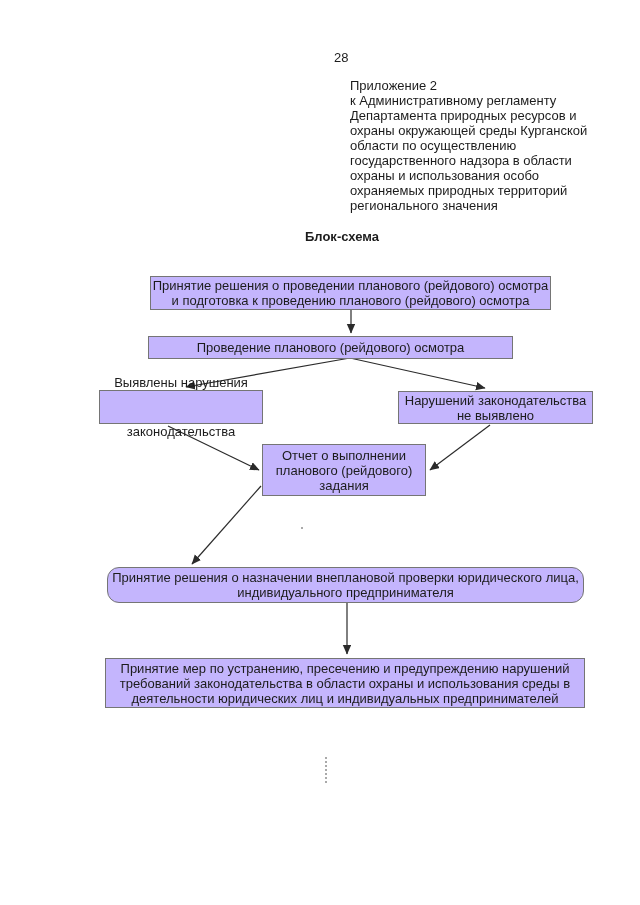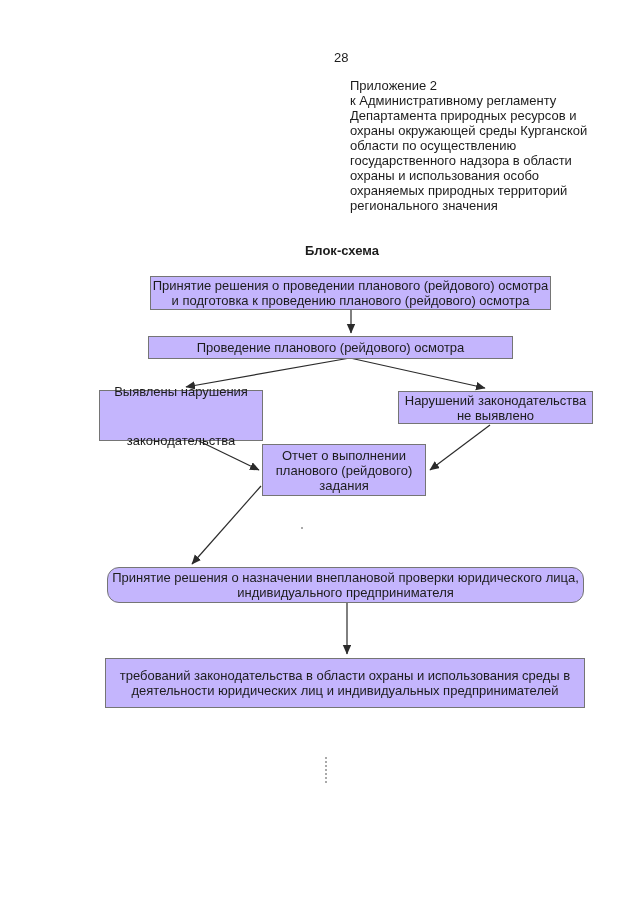--- a/index.html
+++ b/index.html
@@ -31,21 +31,21 @@
     left: 350px;
     top: 78px;
     width: 242px;
     font-size: 13px;
     line-height: 15px;
   }
   .appendix div { white-space: nowrap; }
   .flow-title {
     position: absolute;
     left: 305px;
-    top: 243px;
+    top: 229px;
     font-size: 13px;
     font-weight: bold;
     line-height: 15px;
   }
   .node {
     position: absolute;
     border: 1px solid var(--color-box-border);
     background: #c4b5fd;
     display: flex;
     flex-direction: column;
@@ -125,21 +125,21 @@
 
   <div class="node" style="left:150px; top:276px; width:401px; height:34px;">
     <div class="nline">Принятие решения о проведении планового (рейдового) осмотра</div>
     <div class="nline">и подготовка к проведению планового (рейдового) осмотра</div>
   </div>
 
   <div class="node" style="left:148px; top:336px; width:365px; height:23px;">
     <div class="nline">Проведение планового (рейдового) осмотра</div>
   </div>
 
-  <div class="node" style="left:99px; top:390px; width:164px; height:51px;gap:34px;">
+  <div class="node" style="left:99px; top:390px; width:164px; height:34px;gap:34px;">
     <div class="nline">Выявлены нарушения</div>
     <div class="nline">законодательства</div>
   </div>
 
   <div class="node" style="left:398px; top:391px; width:195px; height:33px;justify-content:flex-end;">
     <div class="nline">Нарушений законодательства</div>
     <div class="nline">не выявлено</div>
   </div>
 
   <div class="node" style="left:262px; top:444px; width:164px; height:52px;">
@@ -147,20 +147,21 @@
     <div class="nline">планового (рейдового)</div>
     <div class="nline">задания</div>
   </div>
 
   <div class="node" style="left:107px; top:567px; width:477px; height:36px;border-radius:12px;">
     <div class="nline">Принятие решения о назначении внеплановой проверки юридического лица,</div>
     <div class="nline">индивидуального предпринимателя</div>
   </div>
 
   <div class="node" style="left:105px; top:658px; width:480px; height:50px;">
+    <div class="nline">Принятие мер по устранению, пресечению и предупреждению нарушений</div>
     <div class="nline">требований законодательства в области охраны и использования среды в</div>
     <div class="nline">деятельности юридических лиц и индивидуальных предпринимателей</div>
   </div>
 
   <div class="scan-artifact-line"></div>
   <div class="scan-artifact-dot"></div>
 
 </div>
 
 </body></html>

